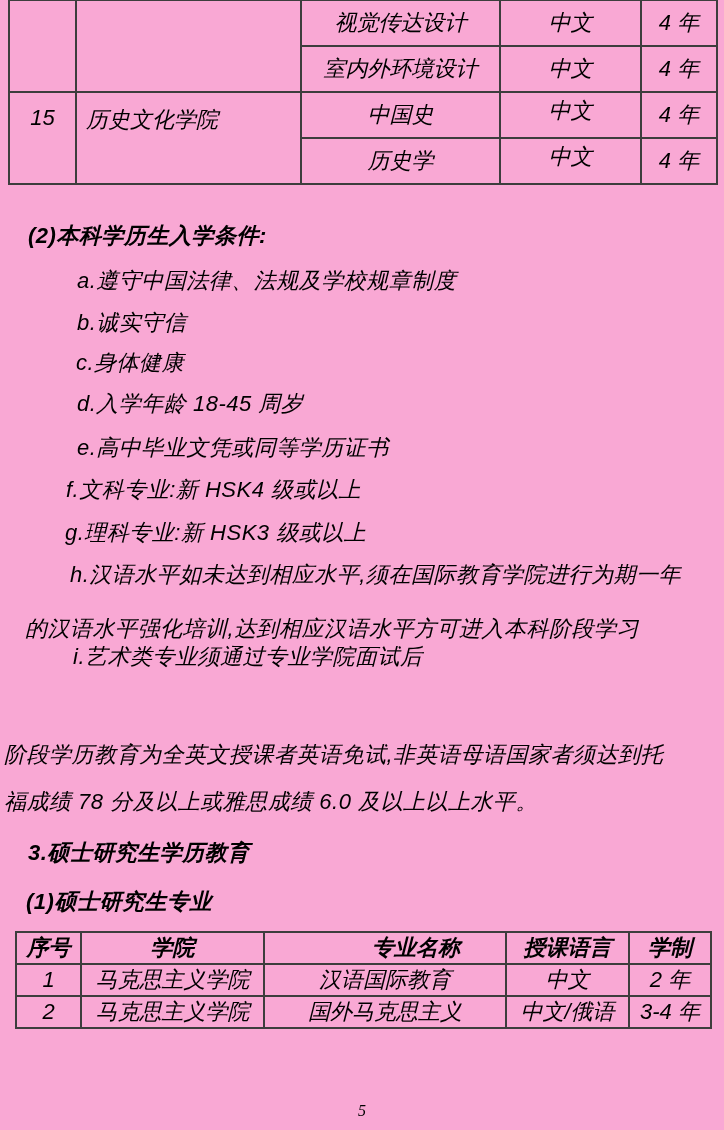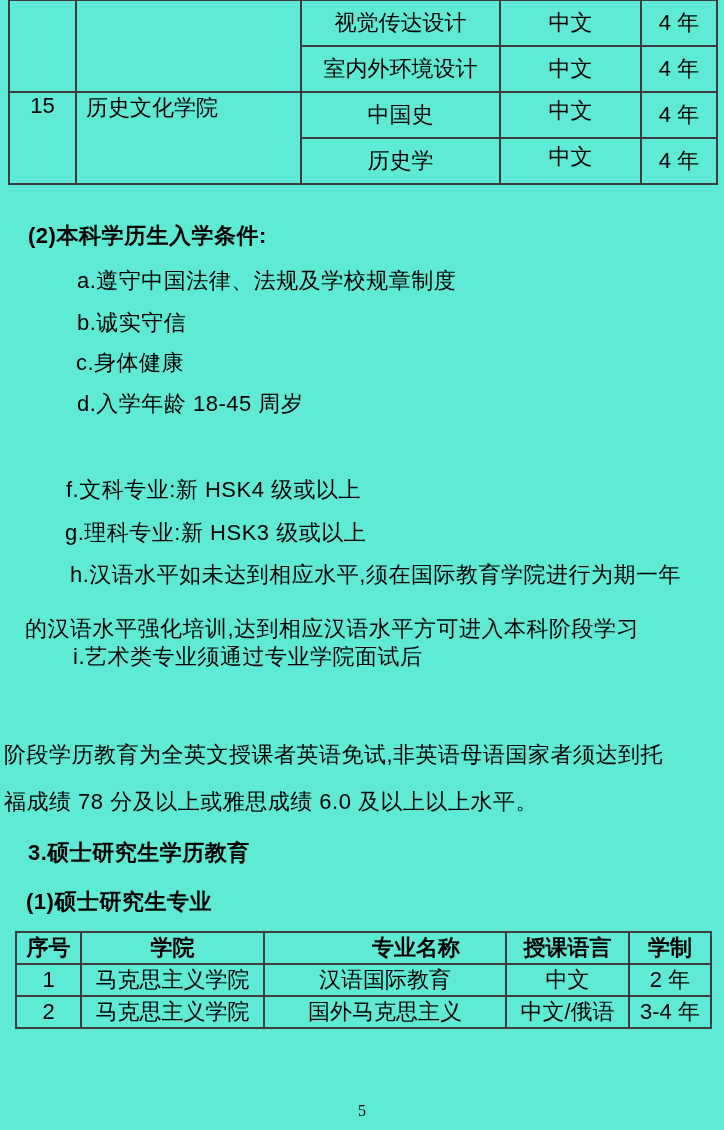--- a/index.html
+++ b/index.html
@@ -1,42 +1,43 @@
 <!DOCTYPE html>
 <html><head>
 <meta charset="utf-8">
 <style>
   html, body { margin: 0; padding: 0; background: #ffffff; }
   .page {
     position: relative;
     width: 724px;
     height: 1130px;
-    background: #5eead4;
+    background: #f9a8d4;
     color: #000000;
     font-family: "Liberation Sans", "DejaVu Sans", sans-serif;
     overflow: hidden;
+    font-style: italic;
   }
   table.doc-table {
     position: absolute;
     border-collapse: collapse;
     table-layout: fixed;
     font-size: 22px;
     color: #000000;
   }
   table.doc-table td, table.doc-table th {
     border: 2px solid #3d3d3d;
     text-align: center;
     vertical-align: middle;
     padding: 0;
     overflow: hidden;
     font-weight: normal;
   }
   table.t-top { left: 8px; top: -1px; width: 708px; }
   table.t-top tr { height: 46px; }
-  table.t-top td.c-group { vertical-align: top; }
+  table.t-top td.c-group { vertical-align: top; padding-top: 12px; }
   table.t-top td.c-college { text-align: left; padding-left: 9px; }
   table.t-top td.raise { vertical-align: top; padding-top: 3px; }
   table.t-bottom { left: 15px; top: 931px; width: 695px; }
   table.t-bottom tr { height: 29px; }
   table.t-bottom th { font-weight: bold; }
   table.t-bottom th.indent { padding-left: 62px; }
   .line {
     position: absolute;
     font-size: 22px;
     line-height: 30px;
@@ -94,20 +95,21 @@
       </tr>
     </tbody>
   </table>
 
   <div class="line h" style="left:28px; top:221px;">(2)本科学历生入学条件:</div>
 
   <div class="line" style="left:77px; top:266px;">a.遵守中国法律、法规及学校规章制度</div>
   <div class="line" style="left:77px; top:308px;">b.诚实守信</div>
   <div class="line" style="left:76px; top:348px;">c.身体健康</div>
   <div class="line" style="left:77px; top:389px;">d.入学年龄 18-45 周岁</div>
+  <div class="line" style="left:77px; top:433px;">e.高中毕业文凭或同等学历证书</div>
   <div class="line" style="left:66px; top:475px;">f.文科专业:新 HSK4 级或以上</div>
   <div class="line" style="left:65px; top:518px;">g.理科专业:新 HSK3 级或以上</div>
   <div class="line" style="left:70px; top:560px;">h.汉语水平如未达到相应水平,须在国际教育学院进行为期一年</div>
   <div class="line" style="left:25px; top:602px;margin-top:12px;">的汉语水平强化培训,达到相应汉语水平方可进入本科阶段学习</div>
   <div class="line" style="left:73px; top:642px;">i.艺术类专业须通过专业学院面试后</div>
   <div class="line" style="left:4px; top:740px;">阶段学历教育为全英文授课者英语免试,非英语母语国家者须达到托</div>
   <div class="line" style="left:4px; top:787px;">福成绩 78 分及以上或雅思成绩 6.0 及以上以上水平。</div>
 
   <div class="line h" style="left:28px; top:838px;">3.硕士研究生学历教育</div>
   <div class="line h" style="left:26px; top:887px;">(1)硕士研究生专业</div>

